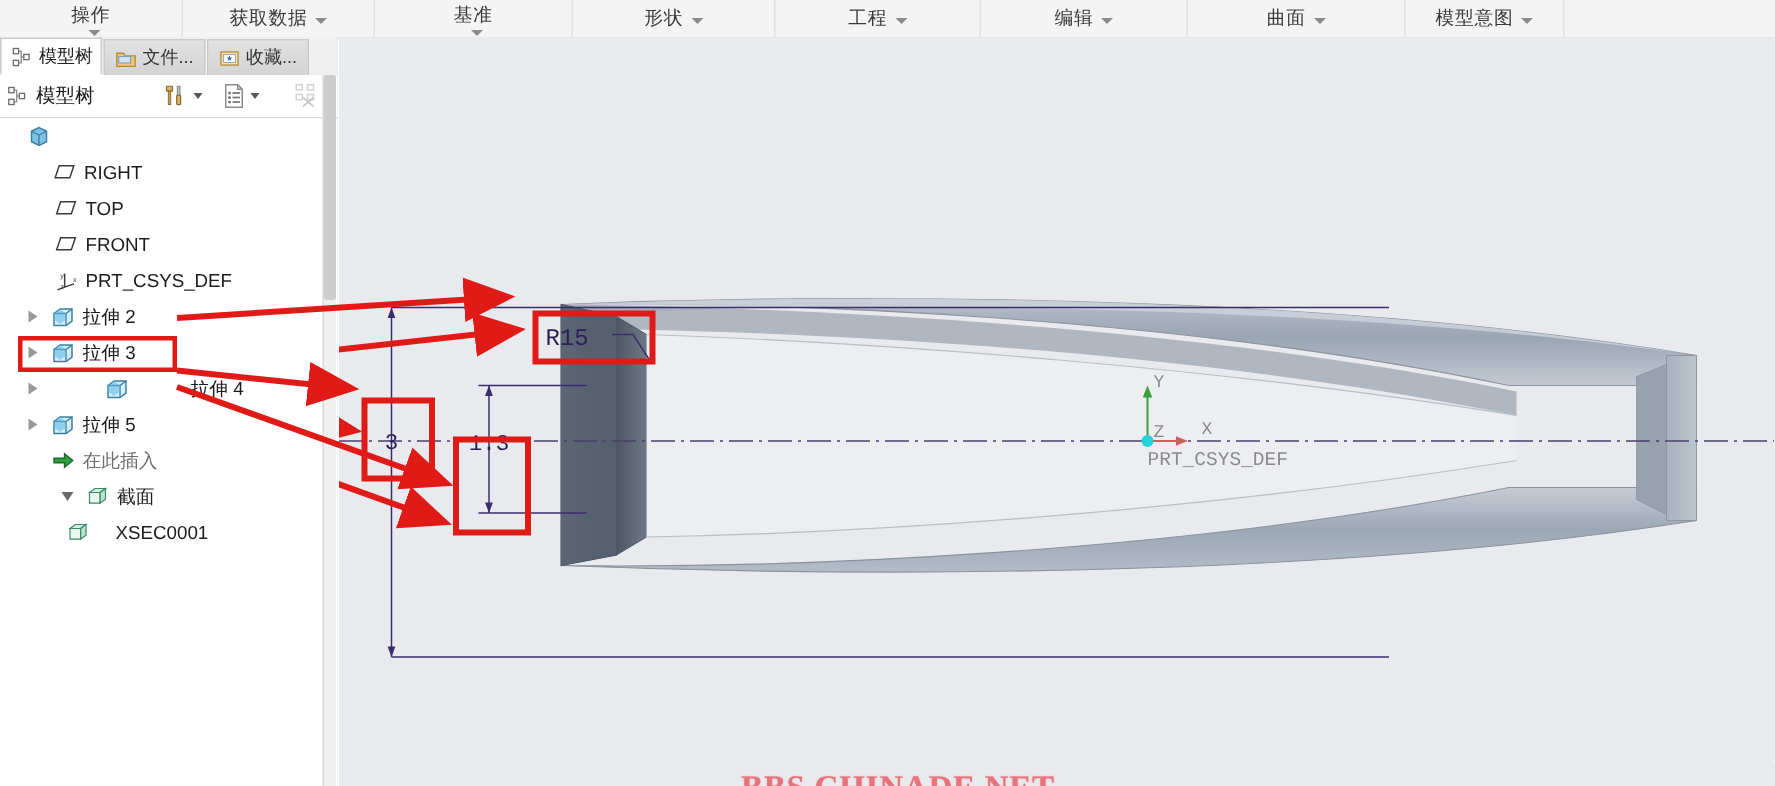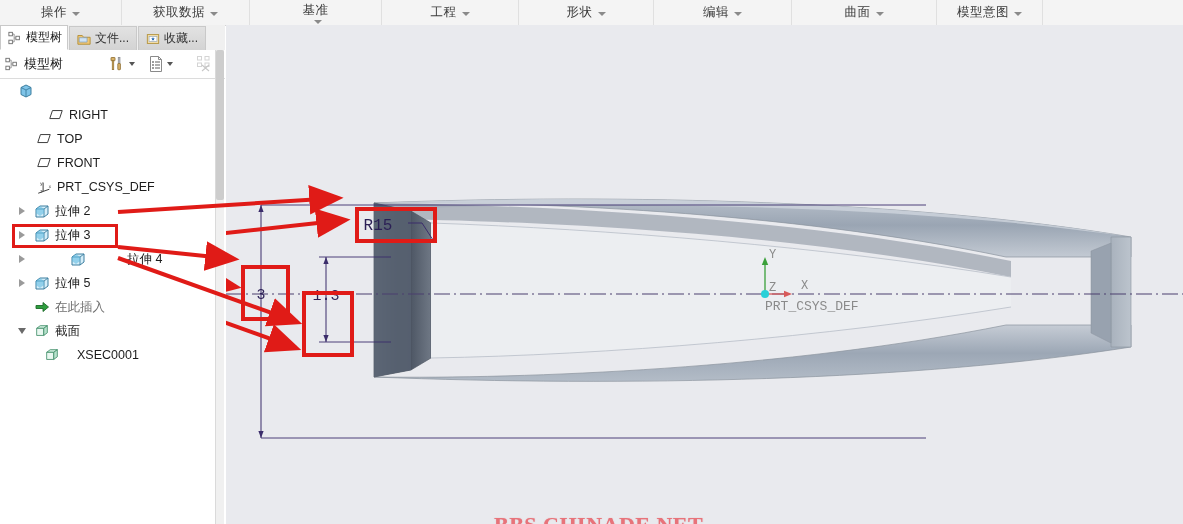--- a/index.html
+++ b/index.html
@@ -149,38 +149,38 @@
     font-family:"Liberation Mono","DejaVu Sans Mono",monospace;
     fill:#8a8a8a;
   }
 </style>
 </head>
 <body>
 
 <div id="app">
 
   <div class="ribbon">
-    <div class="ribbon-group" style="width:122px;">
+    <div class="ribbon-group" style="width:122px;flex-direction:column;">
       <span class="lbl">操作</span>
         <span class="caret"></span>
     </div>
     <div class="ribbon-group" style="width:128px;">
       <span class="lbl">获取数据</span>
         <span class="caret"></span>
     </div>
     <div class="ribbon-group" style="width:132px;flex-direction:column;">
       <span class="lbl">基准</span>
         <span class="caret"></span>
     </div>
+    <div class="ribbon-group" style="width:135px;">
+      <span class="lbl">形状</span>
+        <span class="caret"></span>
+    </div>
     <div class="ribbon-group" style="width:137px;">
       <span class="lbl">工程</span>
-        <span class="caret"></span>
-    </div>
-    <div class="ribbon-group" style="width:135px;">
-      <span class="lbl">形状</span>
         <span class="caret"></span>
     </div>
     <div class="ribbon-group" style="width:138px;">
       <span class="lbl">编辑</span>
         <span class="caret"></span>
     </div>
     <div class="ribbon-group" style="width:145px;">
       <span class="lbl">曲面</span>
         <span class="caret"></span>
     </div>
@@ -267,21 +267,21 @@
     <div class="tree">
 
       <div class="tnode" style="top:0px;padding-left:6px;">
         <span class="texp"></span>
         <svg class="tico" viewBox="0 0 16 16">
           <path d="M3 4.5 L8 2 L13 4.5 L13 11.5 L8 14 L3 11.5Z" fill="#7fc4e8" stroke="#3d7fa0" stroke-width="1"></path>
           <path d="M3 4.5 L8 7 L13 4.5 M8 7 L8 14" fill="none" stroke="#3d7fa0" stroke-width=".9"></path>
         </svg>
       </div>
 
-      <div class="tnode" style="top:24px;padding-left:36px;">
+      <div class="tnode" style="top:24px;padding-left:23px;">
         <span class="texp"></span>
         <svg class="tico" viewBox="0 0 18 16">
           <path d="M5 3 L16 3 L13 12 L2 12 Z" fill="none" stroke="#3a3a3a" stroke-width="1.1"></path>
         </svg>
         <span class="tlabel">RIGHT</span>
       </div>
 
       <div class="tnode" style="top:48px;padding-left:24px;">
         <span class="texp"></span>
         <svg class="tico" viewBox="0 0 18 16">
@@ -357,21 +357,21 @@
         <span class="tlabel">拉伸 5</span>
       </div>
 
       <div class="tnode" style="top:216px;padding-left:34px;">
         <svg class="tico" viewBox="0 0 16 16">
           <path d="M2 6.5 L9 6.5 L9 3.5 L14.5 8 L9 12.5 L9 9.5 L2 9.5Z" fill="#2f9e3f" stroke="#1d6b29" stroke-width=".9"></path>
         </svg>
         <span class="tlabel" style="color:#6f6f6f;">在此插入</span>
       </div>
 
-      <div class="tnode" style="top:240px;padding-left:16px;">
+      <div class="tnode" style="top:240px;padding-left:16px;margin-left:23px;">
         <span class="texp">
             <i class="tri-d"></i>
           </span>
         <svg class="tico" viewBox="0 0 18 16" style="margin-left:6px;">
           <path d="M3 5 L7 2 L15 2 L11 5 Z" fill="#cfeede" stroke="#3a8a63" stroke-width=".9"></path>
           <path d="M3 5 L11 5 L11 13 L3 13 Z" fill="#e9f7f0" stroke="#3a8a63" stroke-width=".9"></path>
           <path d="M11 5 L15 2 L15 10 L11 13 Z" fill="#b8e2cd" stroke="#3a8a63" stroke-width=".9"></path>
         </svg>
         <span class="tlabel">截面</span>
       </div>

